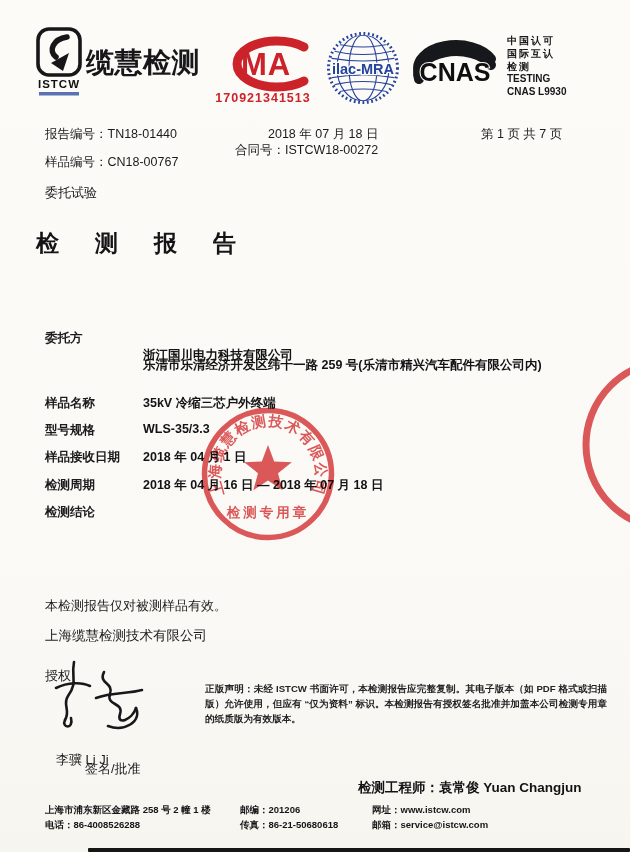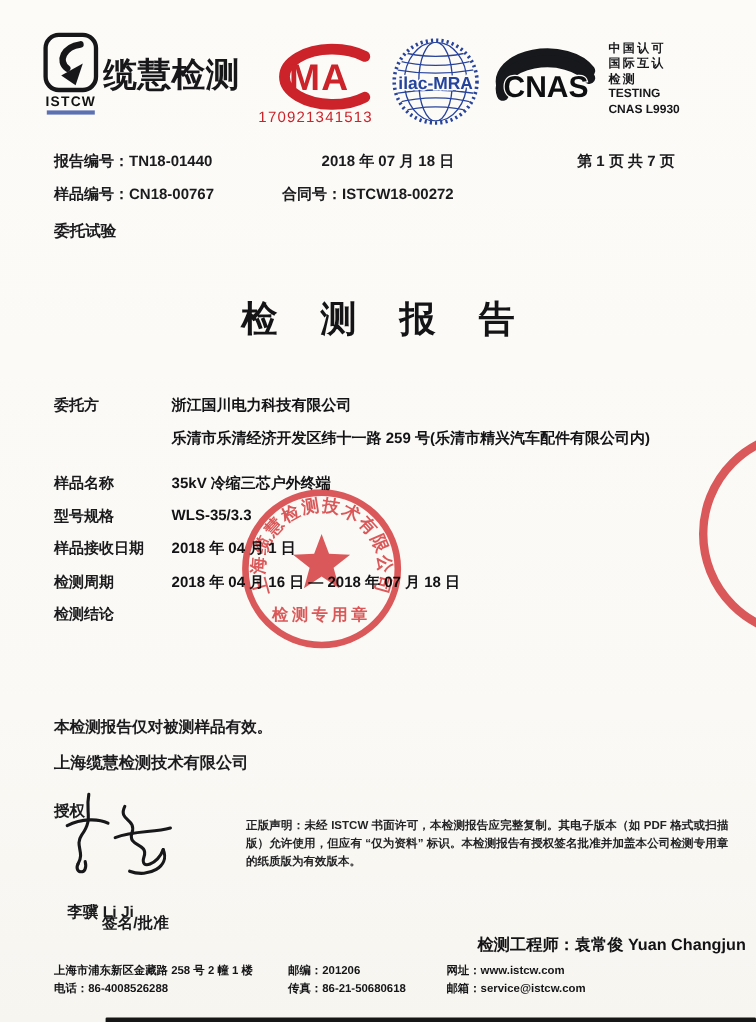--- a/index.html
+++ b/index.html
@@ -3,40 +3,40 @@
 <meta charset="utf-8">
 <style>
   html,body{margin:0;padding:0;background:#e8e8e8;}
   #page{
     position:relative;width:630px;height:852px;margin:0 auto;
     background:linear-gradient(180deg,#fcfbf8 0%,#faf9f5 70%,#f6f5f0 100%);
     font-family:"Liberation Sans","DejaVu Sans",sans-serif;
     color:#1d1d1f;overflow:hidden;
   }
   .abs{position:absolute;}
-  .meta-line{position:absolute;font-size:12.5px;font-weight:bold;white-space:nowrap;color:#1b1b1d;}
+  .meta-line{position:absolute;font-size:12.5px;font-weight:normal;white-space:nowrap;color:#1b1b1d;}
   .lbl{position:absolute;left:45px;font-size:12.5px;font-weight:bold;white-space:nowrap;color:#1b1b1d;}
   .val{position:absolute;left:143px;font-size:12.5px;font-weight:bold;white-space:nowrap;color:#131315;}
   #title{
-    position:absolute;left:0;top:246px;width:100%;text-align:center;
-    font-size:30px;font-weight:bold;letter-spacing:36px;text-indent:36px;color:#141416;
+    position:absolute;left:0;top:228px;width:100%;
+    font-size:23px;font-weight:bold;letter-spacing:36px;text-indent:36px;color:#141416;
   }
   .brand-name{position:absolute;left:86px;top:44px;font-size:28px;font-weight:bold;color:#17171a;letter-spacing:0.5px;}
   .accred{position:absolute;left:507px;top:35px;font-size:10px;font-weight:bold;line-height:12.8px;color:#17171a;}
   .accred .zh{letter-spacing:2px;}
   .cma-num{position:absolute;left:213px;top:91px;width:100px;text-align:center;
-    font-size:12.5px;font-weight:normal;color:#cc2229;letter-spacing:1px;}
+    font-size:12.5px;font-weight:bold;color:#cc2229;letter-spacing:1px;}
   .small-print{
     position:absolute;left:205px;top:682px;width:402px;
     font-size:9.6px;font-weight:bold;line-height:1.55;color:#232325;text-align:justify;
   }
   .footer-col{position:absolute;top:802px;font-size:9.5px;font-weight:bold;line-height:15px;color:#151517;white-space:nowrap;}
   .stamp{mix-blend-mode:multiply;opacity:.84;}
   svg text{font-family:"Liberation Sans","DejaVu Sans",sans-serif;}
-  .engineer{position:absolute;left:358px;top:779px;font-size:13.5px;font-weight:bold;white-space:nowrap;color:#131315;margin-left:40px;}
+  .engineer{position:absolute;left:358px;top:779px;font-size:13.5px;font-weight:bold;white-space:nowrap;color:#131315;}
   .scan-edge{position:absolute;left:88px;bottom:0;width:542px;height:4px;background:#161616;border-radius:1px;}
 </style>
 </head>
 <body>
 
 <div id="page">
 
   <div class="abs" style="left:34px;top:26px;width:50px;height:82px;">
     <svg width="50" height="82" viewBox="0 0 50 82">
       <rect x="4" y="3" width="42" height="46" rx="11" fill="none" stroke="#17171a" stroke-width="3.6"></rect>
@@ -97,30 +97,30 @@
 
   <div class="meta-line" style="left:45px;top:126px;">
     <span>报告编号：</span><span>TN18-01440</span>
   </div>
   <div class="meta-line" style="left:268px;top:126px;">2018 年 07 月 18 日</div>
   <div class="meta-line" style="left:481px;top:126px;">第 1 页 共 7 页</div>
 
   <div class="meta-line" style="left:45px;top:154px;">
     <span>样品编号：</span><span>CN18-00767</span>
   </div>
-  <div class="meta-line" style="left:235px;top:154px;">
+  <div class="meta-line" style="left:235px;top:142px;">
     <span>合同号：</span><span>ISTCW18-00272</span>
   </div>
 
   <div class="meta-line" style="left:45px;top:184px;font-size:13px;">委托试验</div>
 
   <div id="title">检测报告</div>
 
   <div class="lbl" style="top:330px;">委托方</div>
-  <div class="val" style="top:330px;text-align:right;">浙江国川电力科技有限公司</div>
+  <div class="val" style="top:347px;text-align:right;">浙江国川电力科技有限公司</div>
   <div class="val" style="top:357px;">乐清市乐清经济开发区纬十一路 259 号(乐清市精兴汽车配件有限公司内)</div>
 
   <div class="lbl" style="top:395px;">样品名称</div>
   <div class="val" style="top:395px;">35kV 冷缩三芯户外终端</div>
 
   <div class="lbl" style="top:422px;">型号规格</div>
   <div class="val" style="top:422px;">WLS-35/3.3</div>
 
   <div class="lbl" style="top:449px;">样品接收日期</div>
   <div class="val" style="top:449px;">2018 年 04 月 1 日</div>

